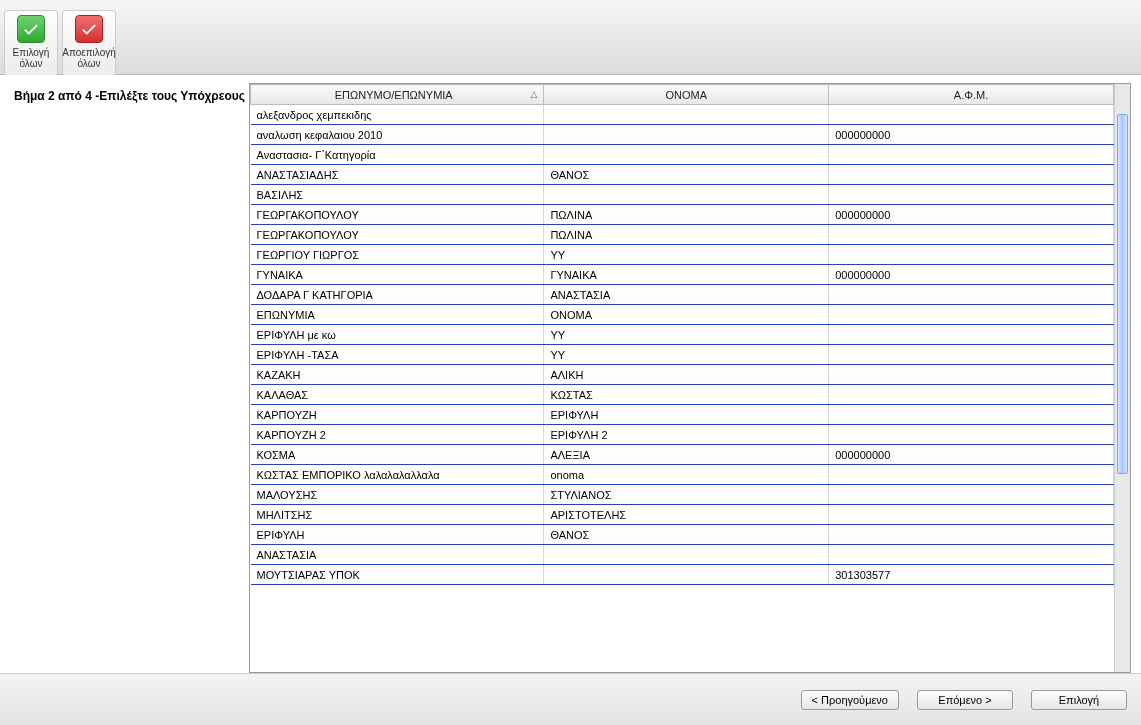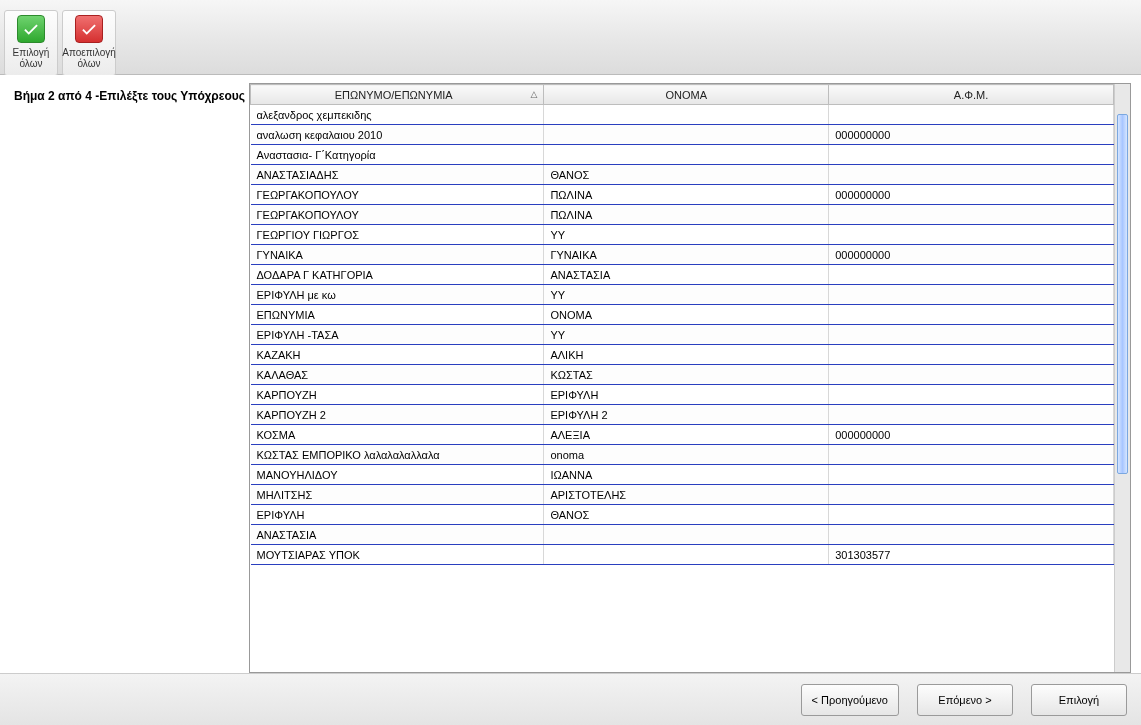--- a/index.html
+++ b/index.html
@@ -137,21 +137,21 @@
     background: linear-gradient(to bottom,#f3f3f3,#e4e4e4);
     border-top: 1px solid #ccc;
     display: flex;
     align-items: center;
     justify-content: flex-end;
     padding: 0 14px;
     gap: 18px;
   }
   .footer button {
     min-width: 96px;
-    height: 32px;
+    height: 20px;
     background: linear-gradient(to bottom,#fdfdfd,#e6e6e6);
     border: 1px solid #9a9a9a;
     border-radius: 3px;
     font-size: 11px;
     cursor: pointer;
     padding: 0 10px;
   }
   
   .grid-scroll::-webkit-scrollbar { width: 0; }
 </style>
@@ -217,20 +217,25 @@
               <td>Αναστασια- Γ΄Κατηγορία</td>
               <td></td>
               <td></td>
             </tr>
             <tr>
               <td>ΑΝΑΣΤΑΣΙΑΔΗΣ</td>
               <td>ΘΑΝΟΣ</td>
               <td></td>
             </tr>
             <tr>
+              <td>ΒΑΣΙΛΗΣ</td>
+              <td></td>
+              <td></td>
+            </tr>
+            <tr>
               <td>ΓΕΩΡΓΑΚΟΠΟΥΛΟΥ</td>
               <td>ΠΩΛΙΝΑ</td>
               <td>000000000</td>
             </tr>
             <tr>
               <td>ΓΕΩΡΓΑΚΟΠΟΥΛΟΥ</td>
               <td>ΠΩΛΙΝΑ</td>
               <td></td>
             </tr>
             <tr>
@@ -242,27 +247,27 @@
               <td>ΓΥΝΑΙΚΑ</td>
               <td>ΓΥΝΑΙΚΑ</td>
               <td>000000000</td>
             </tr>
             <tr>
               <td>ΔΟΔΑΡΑ Γ ΚΑΤΗΓΟΡΙΑ</td>
               <td>ΑΝΑΣΤΑΣΙΑ</td>
               <td></td>
             </tr>
             <tr>
+              <td>ΕΠΩΝΥΜΙΑ</td>
+              <td>ΟΝΟΜΑ</td>
+              <td></td>
+            </tr>
+            <tr>
               <td>ΕΡΙΦΥΛΗ με κω</td>
               <td>ΥΥ</td>
-              <td></td>
-            </tr>
-            <tr>
-              <td>ΕΠΩΝΥΜΙΑ</td>
-              <td>ΟΝΟΜΑ</td>
               <td></td>
             </tr>
             <tr>
               <td>ΕΡΙΦΥΛΗ -ΤΑΣΑ</td>
               <td>ΥΥ</td>
               <td></td>
             </tr>
             <tr>
               <td>ΚΑΖΑΚΗ</td>
               <td>ΑΛΙΚΗ</td>
@@ -287,22 +292,22 @@
               <td>ΚΟΣΜΑ</td>
               <td>ΑΛΕΞΙΑ</td>
               <td>000000000</td>
             </tr>
             <tr>
               <td>ΚΩΣΤΑΣ ΕΜΠΟΡΙΚΟ λαλαλαλαλλαλα</td>
               <td>onoma</td>
               <td></td>
             </tr>
             <tr>
-              <td>ΜΑΝΟΥΗΛΙΔΟΥ</td>
-              <td>ΙΩΑΝΝΑ</td>
+              <td>ΜΑΛΟΥΣΗΣ</td>
+              <td>ΣΤΥΛΙΑΝΟΣ</td>
               <td></td>
             </tr>
             <tr>
               <td>ΜΗΛΙΤΣΗΣ</td>
               <td>ΑΡΙΣΤΟΤΕΛΗΣ</td>
               <td></td>
             </tr>
             <tr>
               <td>ΕΡΙΦΥΛΗ</td>
               <td>ΘΑΝΟΣ</td>

